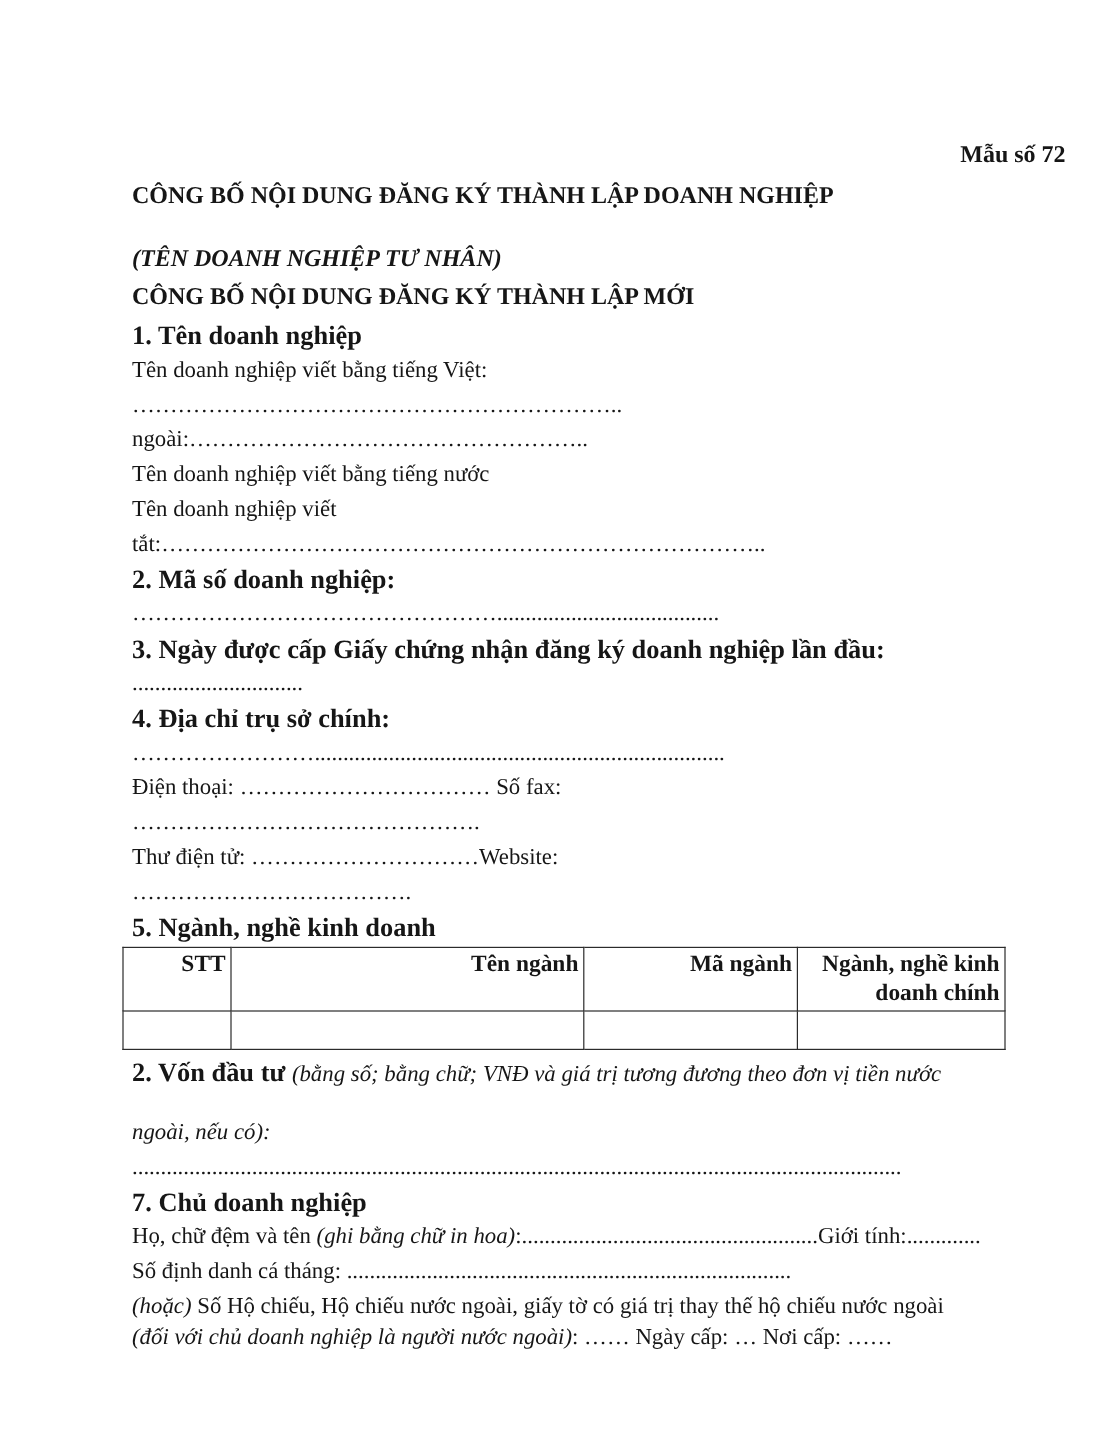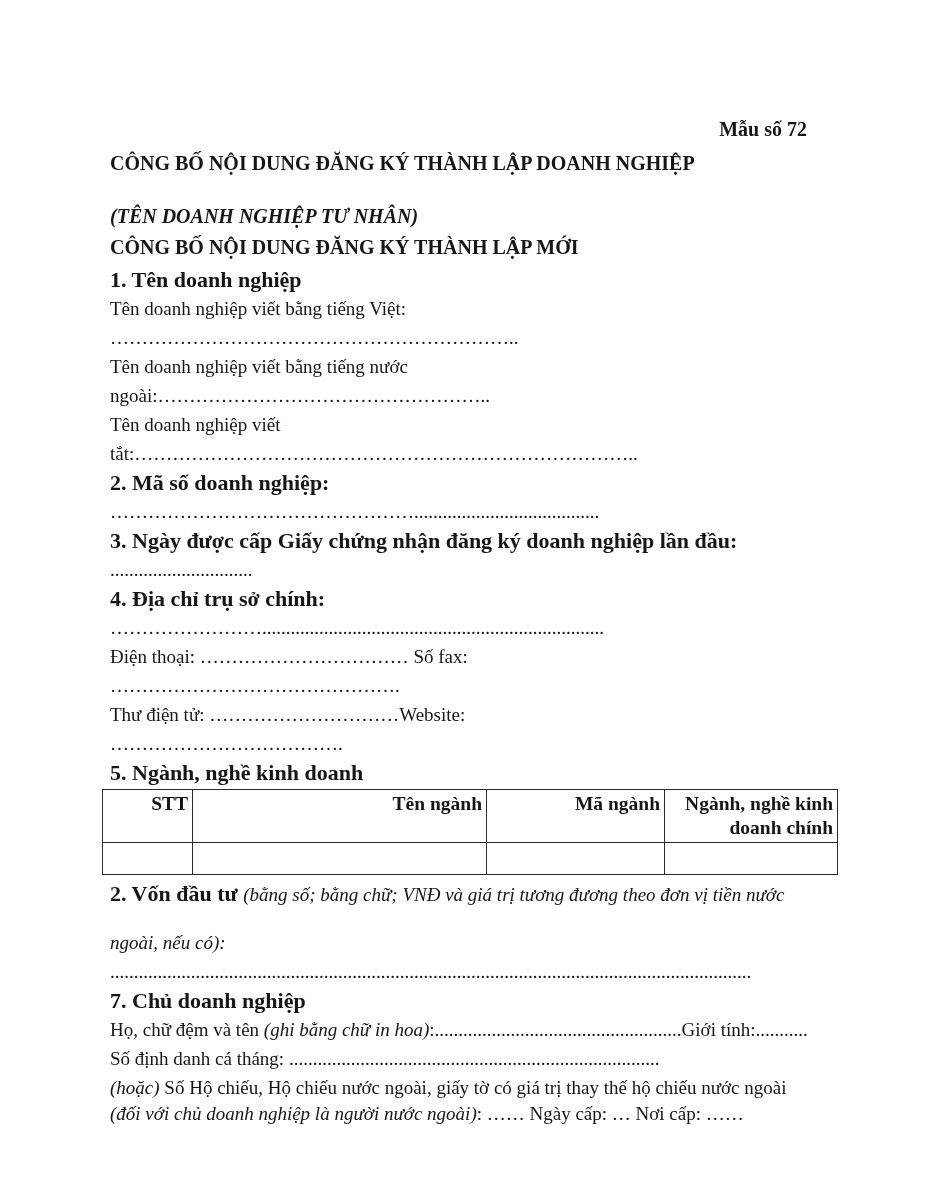--- a/index.html
+++ b/index.html
@@ -1,19 +1,19 @@
 <!DOCTYPE html>
 <html lang="vi"><head>
 <meta charset="utf-8">
 <style>
   html,body{margin:0;padding:0;background:#808080;}
   .page{
     width:927px;height:1200px;background:#ffffff;color:#161616;
     font-family:"Liberation Serif","DejaVu Serif",serif;
-    box-sizing:border-box;padding:116px 120px 0 110px;
+    box-sizing:border-box;padding:116px 39px 0 110px;
     position:relative;overflow:hidden;
   }
   .form-no{text-align:right;font-weight:bold;font-size:20px;line-height:26px;margin:0;}
   .titles{text-align:left;font-weight:bold;font-size:20px;line-height:31px;margin:6px 0 4px;}
   .titles .t-line{display:block;}
   .ln{font-size:19px;line-height:26px;margin:0 0 3px;white-space:nowrap;overflow:hidden;}
   .hd{font-weight:bold;font-size:22px;}
   .it{font-style:italic;margin-top:22px;}
   table.industry{
     border-collapse:collapse;table-layout:fixed;
@@ -37,22 +37,22 @@
 
   <div class="titles">
     <span class="t-line">CÔNG BỐ NỘI DUNG ĐĂNG KÝ THÀNH LẬP DOANH NGHIỆP</span>
     <span class="t-line it">(TÊN DOANH NGHIỆP TƯ NHÂN)</span>
     <span class="t-line">CÔNG BỐ NỘI DUNG ĐĂNG KÝ THÀNH LẬP MỚI</span>
   </div>
 
   <div class="ln hd">1. Tên doanh nghiệp</div>
   <div class="ln">Tên doanh nghiệp viết bằng tiếng Việt:</div>
   <div class="ln">………………………………………………………..</div>
+  <div class="ln"><span>ngoài:</span><span>……………………………………………..</span></div>
   <div class="ln">Tên doanh nghiệp viết bằng tiếng nước</div>
-  <div class="ln"><span>ngoài:</span><span>……………………………………………..</span></div>
   <div class="ln">Tên doanh nghiệp viết</div>
   <div class="ln"><span>tắt:</span><span>……………………………………………………………………..</span></div>
 
   <div class="ln hd">2. Mã số doanh nghiệp:</div>
   <div class="ln">………………………………………….......................................</div>
 
   <div class="ln hd">3. Ngày được cấp Giấy chứng nhận đăng ký doanh nghiệp lần đầu:</div>
   <div class="ln">..............................</div>
 
   <div class="ln hd">4. Địa chỉ trụ sở chính:</div>

